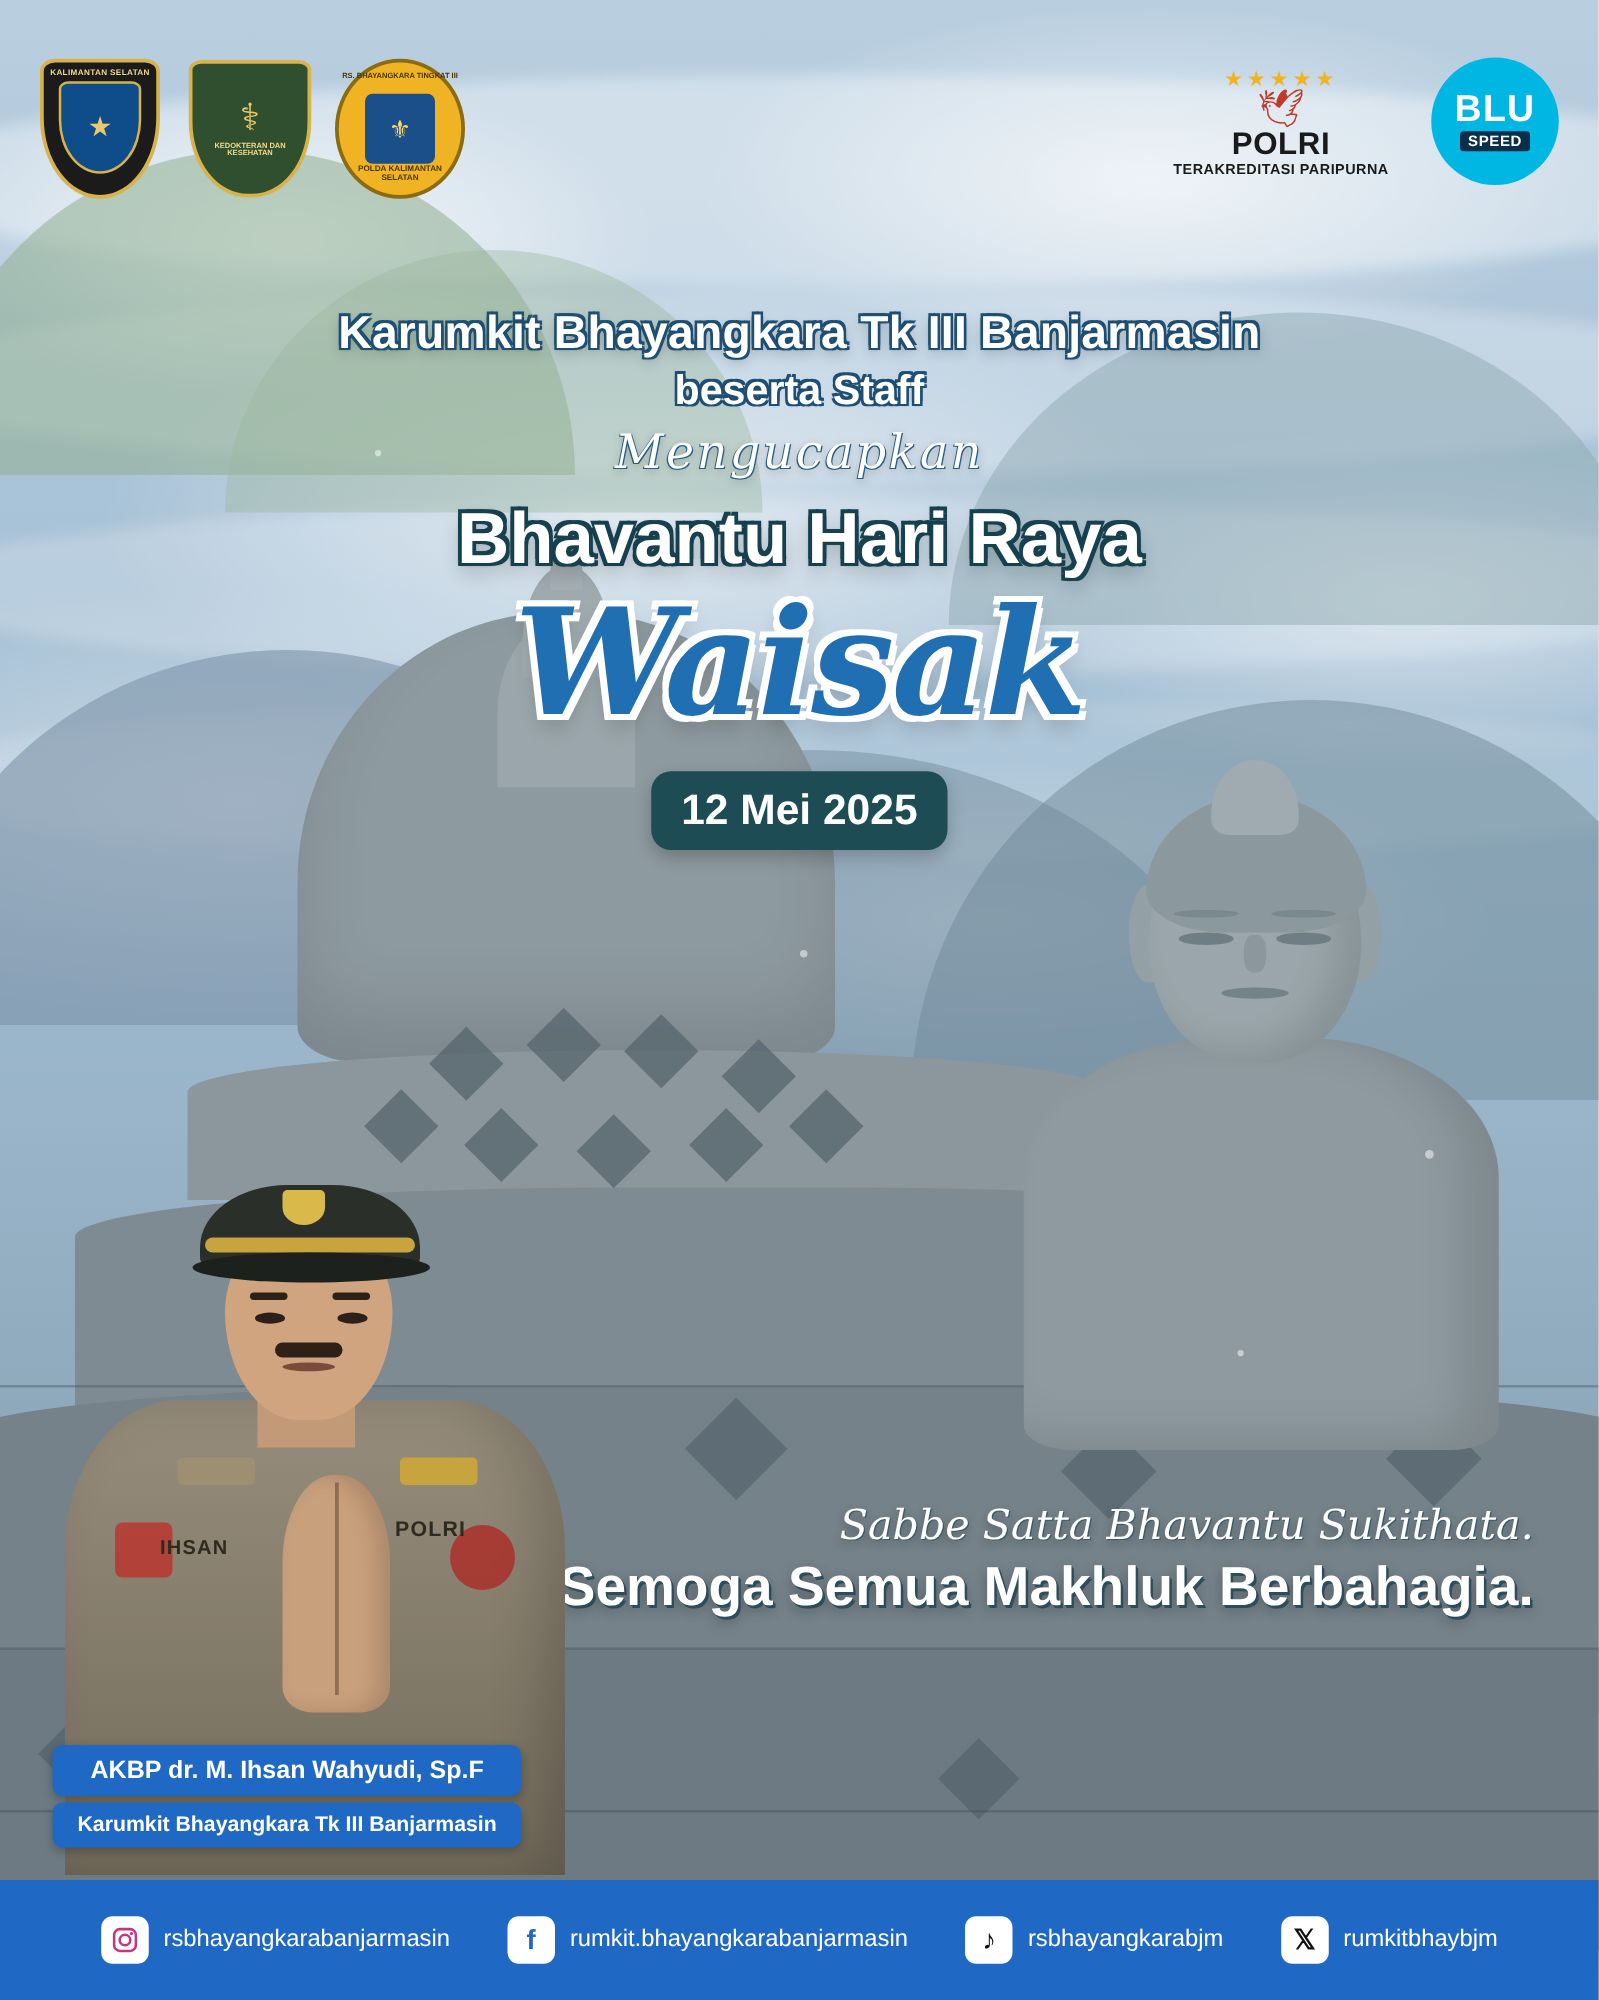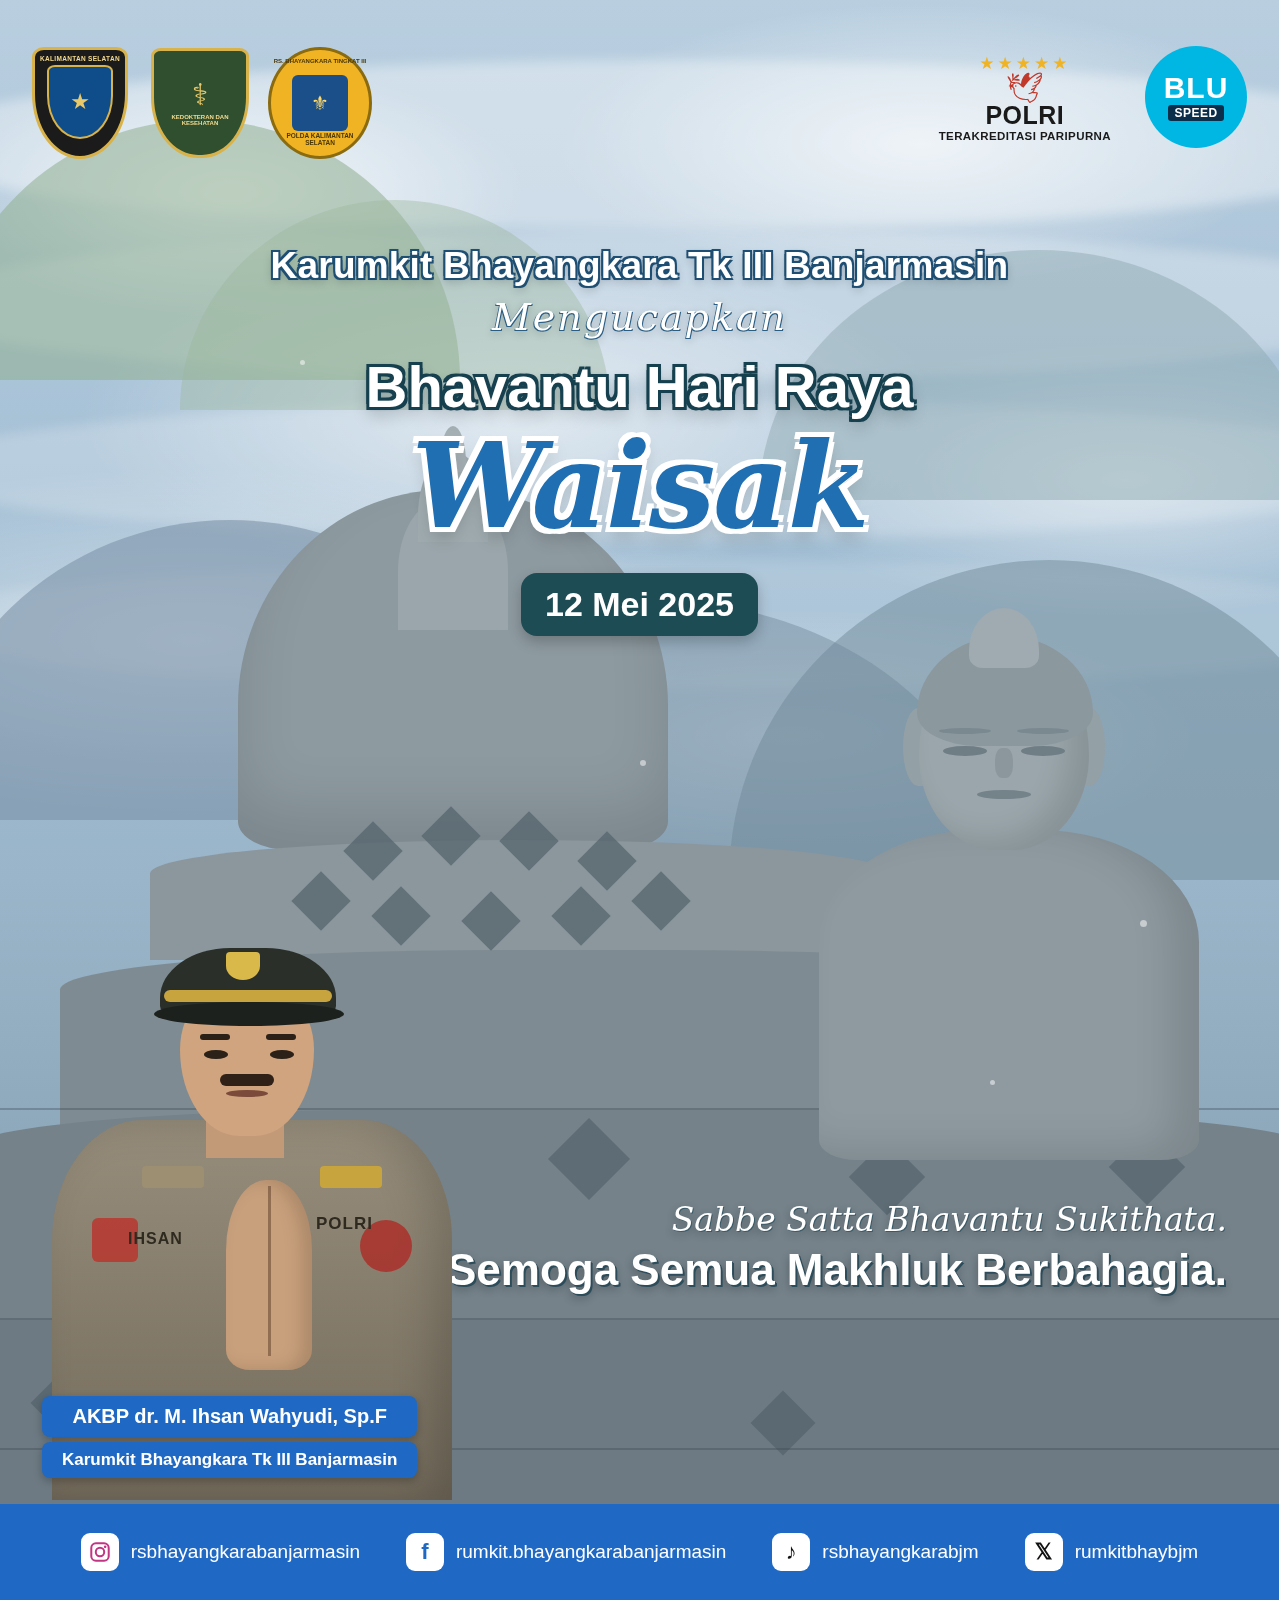--- a/index.html
+++ b/index.html
@@ -425,20 +425,21 @@
       <div class="sub">TERAKREDITASI PARIPURNA</div>
     </div>
     <div class="blu">
       <div class="b1">BLU</div>
       <div class="b2">SPEED</div>
     </div>
   </div>
 
   <div class="headline">
     <div class="line1">Karumkit Bhayangkara Tk III Banjarmasin</div>
+    <div class="line2">beserta Staff</div>
     <div class="line3">Mengucapkan</div>
     <div class="line4">Bhavantu Hari Raya</div>
     <div class="waisak">Waisak</div>
     <div class="datepill">12 Mei 2025</div>
   </div>
 
   <div class="blessing">
     <div class="bl1">Sabbe Satta Bhavantu Sukithata.</div>
     <div class="bl2">Semoga Semua Makhluk Berbahagia.</div>
   </div>

